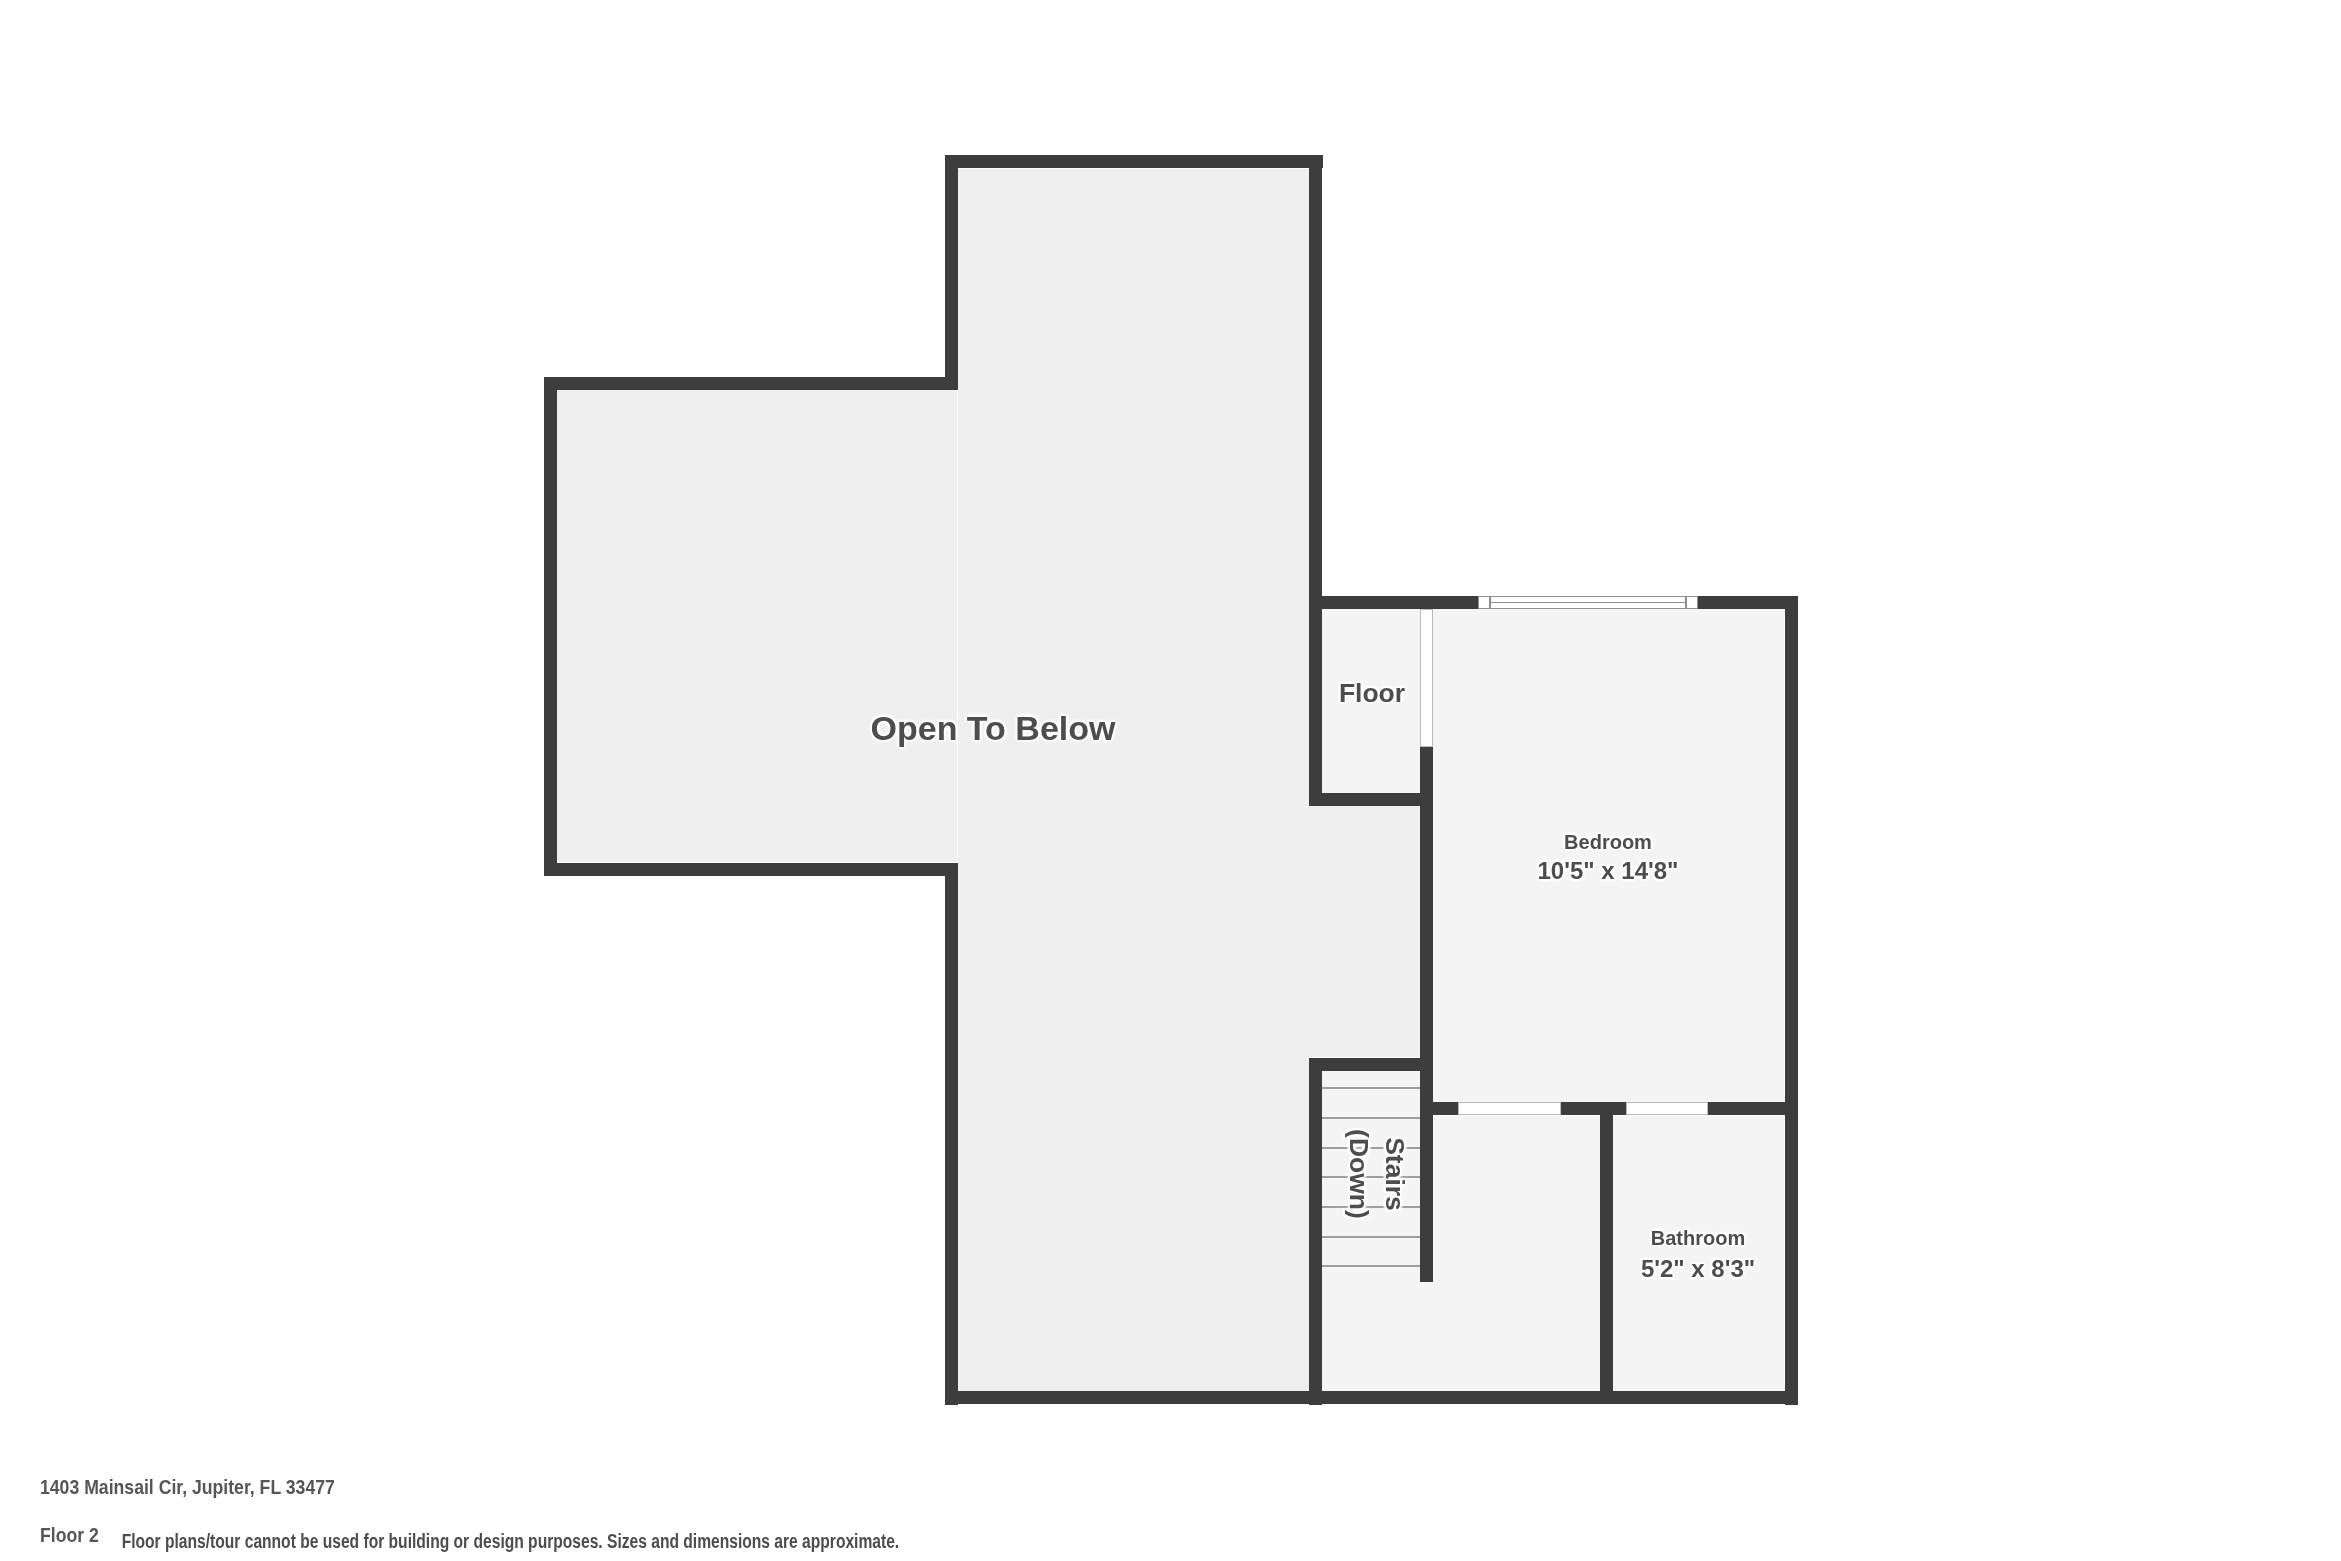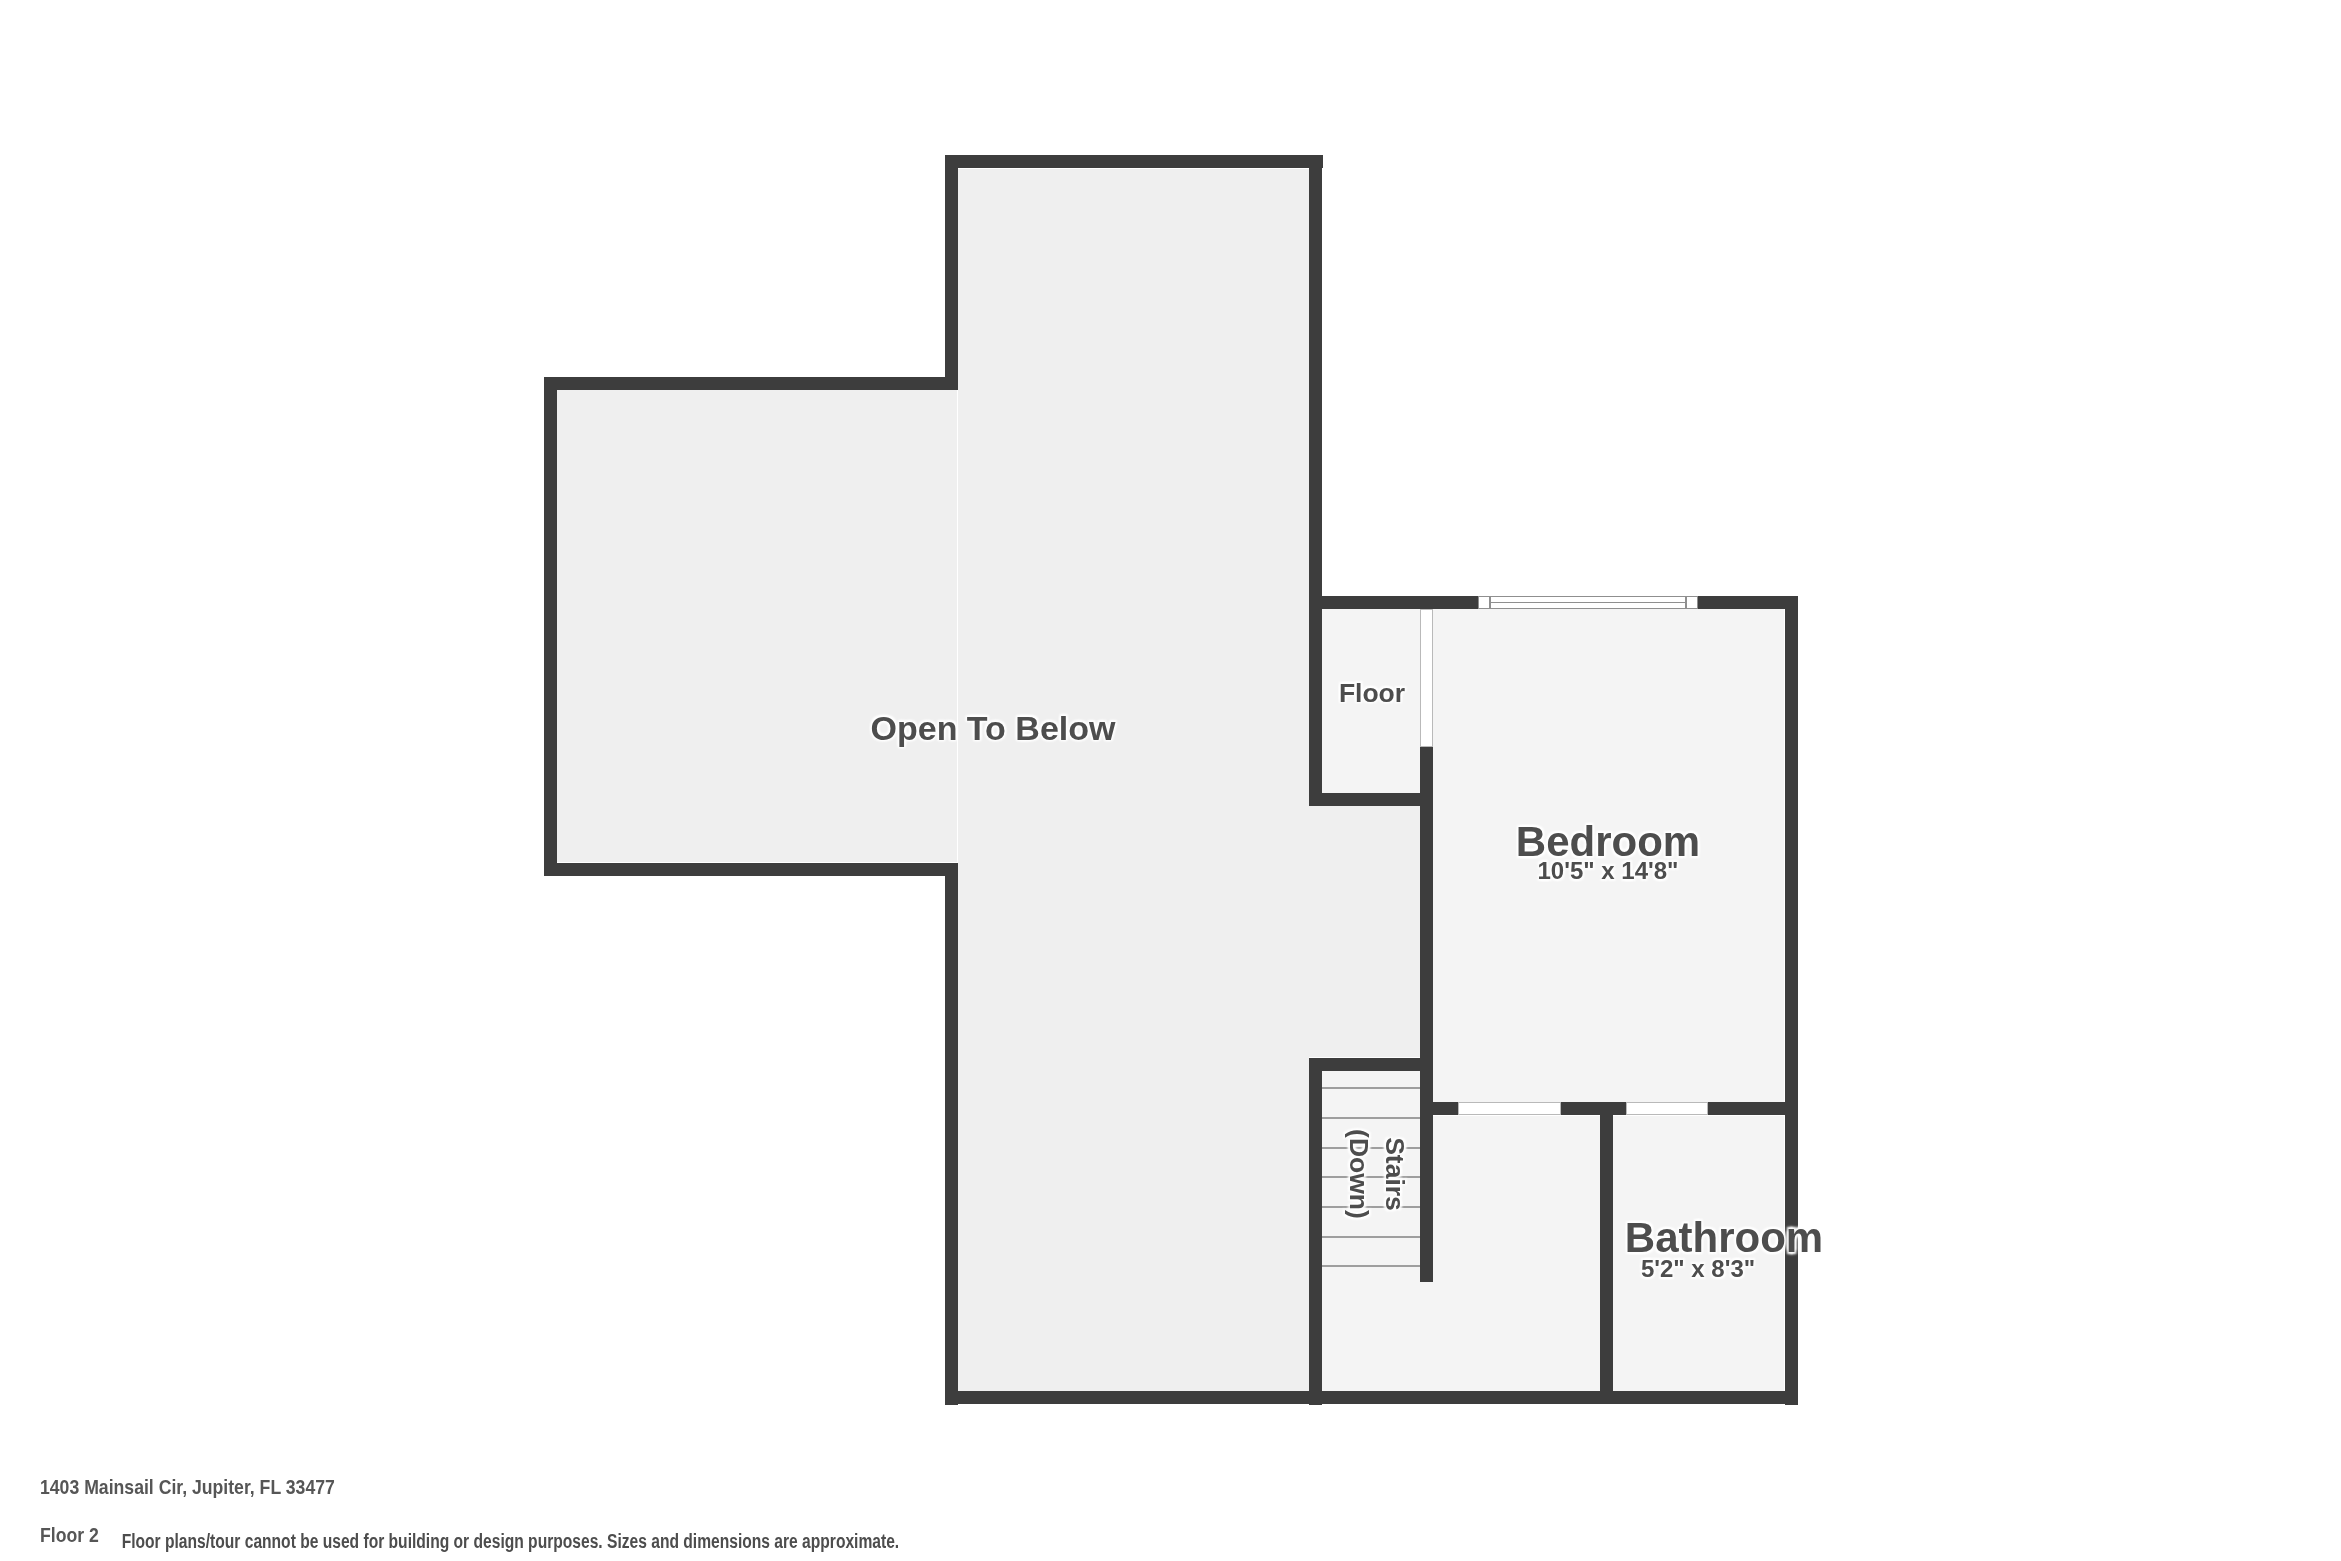--- a/index.html
+++ b/index.html
@@ -22,21 +22,21 @@
   .opening{position:absolute;background:#ffffff;border:0.8px solid var(--opening-border);}
   .window{position:absolute;background:#ffffff;border:1.6px solid var(--window-border);}
   .window .mullion{position:absolute;top:0;bottom:0;width:1.6px;background:var(--window-border);}
   .window .glassline{position:absolute;left:11.7px;right:11.7px;top:50%;height:1.6px;margin-top:-0.8px;background:var(--window-border);}
   .step{position:absolute;left:1322px;width:98px;height:1.6px;background:var(--step);}
   .room-label{position:absolute;transform:translate(-50%,-50%);color:var(--label);
     font-weight:bold;white-space:nowrap;text-align:center;
     text-shadow:-1.6px -1.6px 2.3px #fff,1.6px -1.6px 2.3px #fff,-1.6px 1.6px 2.3px #fff,1.6px 1.6px 2.3px #fff,0 0 4.7px #fff;}
   .lbl-open{font-size:34px;}
   .lbl-closet{font-size:26.5px;}
-  .lbl-room{font-size:42px;}
+  .lbl-room{font-size:20px;}
   .lbl-dims{font-size:24px;}
   .lbl-stairs{font-size:26.5px;line-height:36px;transform:translate(-50%,-50%) rotate(90deg);}
   .footer-line{position:absolute;color:var(--footer);font-weight:bold;font-size:21px;
     white-space:nowrap;transform:scaleX(0.84);transform-origin:left top;}
   .disclaimer-wrap{position:absolute;left:12px;top:1530px;width:1910px;text-align:left;}
   .disclaimer{display:inline-block;color:var(--label);font-weight:bold;font-size:20px;
     white-space:nowrap;transform:scaleX(0.78);transform-origin:center top;}
 </style>
 </head>
 <body>
@@ -93,21 +93,21 @@
   <div class="room-label lbl-closet" style="left:1372px;top:693px;">Floor</div>
 
   <div class="room-label lbl-room" style="left:1608px;top:842px;">Bedroom</div>
   <div class="room-label lbl-dims" style="left:1608px;top:871px;">10'5" x 14'8"</div>
 
   <div class="room-label lbl-stairs" style="left:1377px;top:1174px;">
     <div>Stairs</div>
     <div>(Down)</div>
   </div>
 
-  <div class="room-label lbl-room" style="left:1698px;top:1238px;margin-left:26px;">Bathroom</div>
+  <div class="room-label lbl-room" style="left:1698px;top:1238px;">Bathroom</div>
   <div class="room-label lbl-dims" style="left:1698px;top:1269px;">5'2" x 8'3"</div>
 
   <div class="footer-line" style="left:40px;top:1475px;">1403 Mainsail Cir, Jupiter, FL 33477</div>
   <div class="footer-line" style="left:40px;top:1523px;">Floor 2</div>
   <div class="disclaimer-wrap">
     <span class="disclaimer">Floor plans/tour cannot be used for building or design purposes. Sizes and dimensions are approximate.</span>
   </div>
 
 </div>
 

